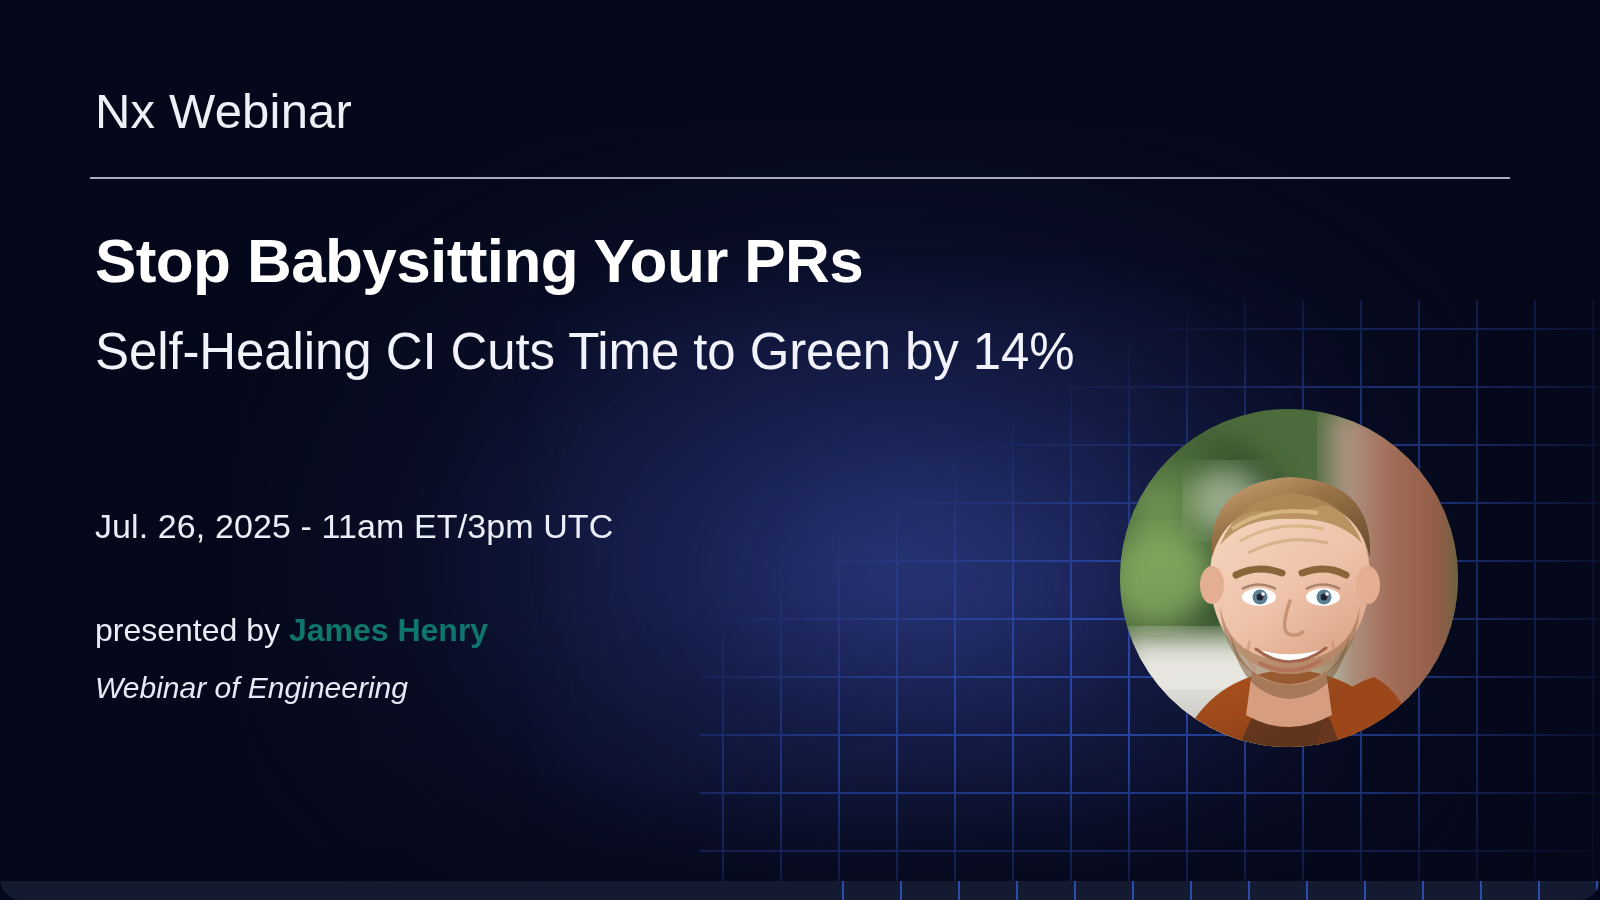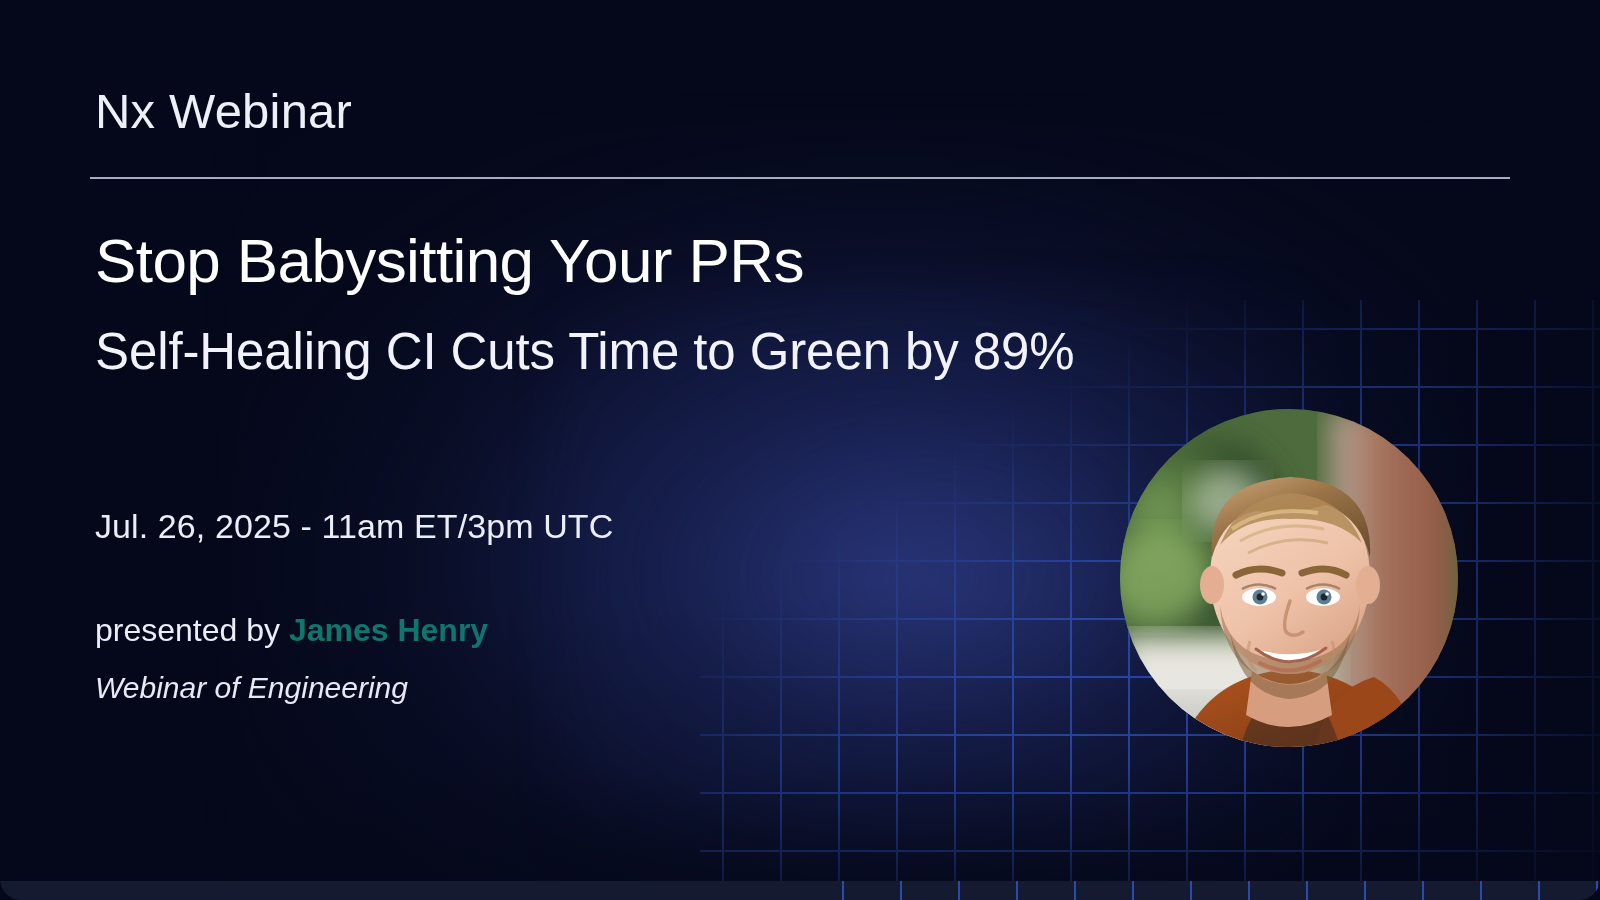--- a/index.html
+++ b/index.html
@@ -141,21 +141,21 @@
     top: 177px;
     width: 1420px;
     height: 2px;
     background: #a9abc0;
   }
   .headline {
     position: absolute;
     left: 0;
     top: 228px;
     font-size: 62px;
-    font-weight: 400;
+    font-weight: 700;
     line-height: 1.06;
     color: #ffffff;
     letter-spacing: -0.6px;
     white-space: nowrap;
   }
   .subhead {
     position: absolute;
     left: 0;
     top: 315px;
     width: 1000px;
@@ -230,21 +230,21 @@
 
   <div class="bottom-band">
     <div class="bottom-band-grid"></div>
   </div>
 
   <div class="divider"></div>
 
   <div class="content">
     <div class="eyebrow">Nx Webinar</div>
     <div class="headline">Stop Babysitting Your PRs</div>
-    <div class="subhead">Self-Healing CI Cuts Time to Green by 89%</div>
+    <div class="subhead">Self-Healing CI Cuts Time to Green by 14%</div>
     <div class="datetime">Jul. 26, 2025 - 11am ET/3pm UTC</div>
     <div class="presenter"><span>presented by </span><span class="name">James Henry</span></div>
     <div class="role">Webinar of Engineering</div>
   </div>
 
   <div class="avatar">
     <svg viewBox="0 0 338 338">
       <defs>
         <radialGradient id="bgPlant" cx="26%" cy="40%" r="58%">
           <stop offset="0%" stop-color="#7ba05a"></stop>

